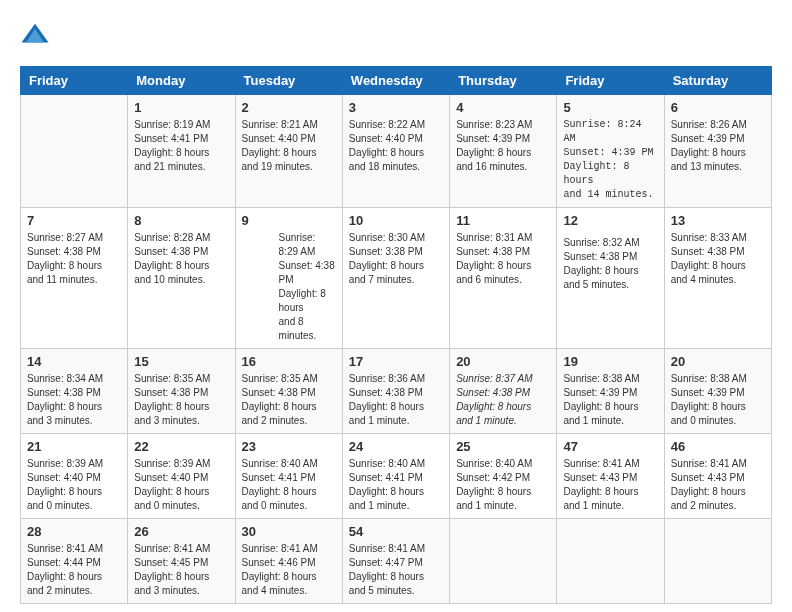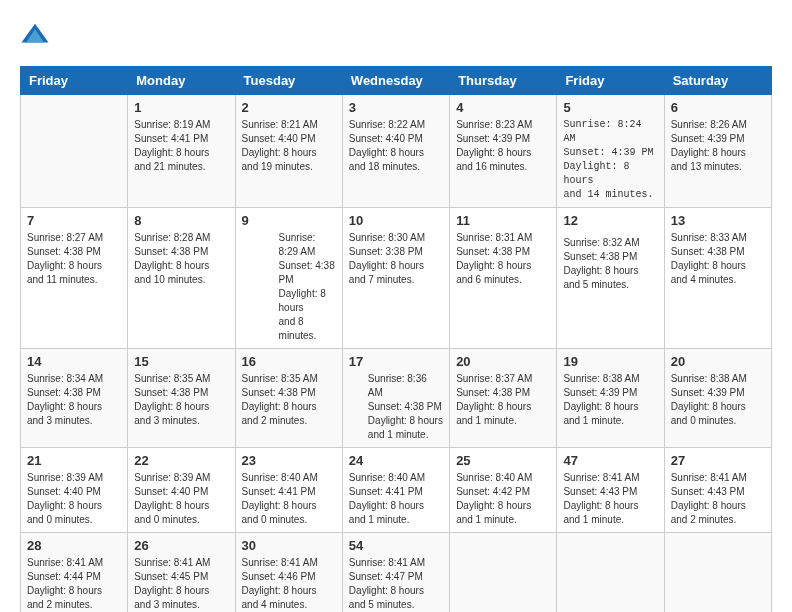--- a/index.html
+++ b/index.html
@@ -232,28 +232,28 @@
         </td>
         <td>
           <span class="day-number">16</span>
           <div class="cell-content" style="white-space: pre-line;">Sunrise: 8:35 AM
 Sunset: 4:38 PM
 Daylight: 8 hours
 and 2 minutes.</div>
         </td>
         <td>
           <span class="day-number">17</span>
-          <div class="cell-content" style="white-space: pre-line; margin-left: 19px;">Sunrise: 8:36 AM
+          <div class="cell-content" style="white-space: pre-line;">Sunrise: 8:36 AM
 Sunset: 4:38 PM
 Daylight: 8 hours
 and 1 minute.</div>
         </td>
         <td>
           <span class="day-number">20</span>
-          <div class="cell-content" style="white-space: pre-line;">Sunrise: 8:37 AM
+          <div class="cell-content" style="white-space: pre-line; font-style: italic;">Sunrise: 8:37 AM
 Sunset: 4:38 PM
 Daylight: 8 hours
 and 1 minute.</div>
         </td>
         <td>
           <span class="day-number">19</span>
           <div class="cell-content" style="white-space: pre-line;">Sunrise: 8:38 AM
 Sunset: 4:39 PM
 Daylight: 8 hours
 and 1 minute.</div>
@@ -303,21 +303,21 @@
 and 1 minute.</div>
         </td>
         <td>
           <span class="day-number">47</span>
           <div class="cell-content" style="white-space: pre-line;">Sunrise: 8:41 AM
 Sunset: 4:43 PM
 Daylight: 8 hours
 and 1 minute.</div>
         </td>
         <td>
-          <span class="day-number">27</span>
+          <span class="day-number">46</span>
           <div class="cell-content" style="white-space: pre-line;">Sunrise: 8:41 AM
 Sunset: 4:43 PM
 Daylight: 8 hours
 and 2 minutes.</div>
         </td>
       </tr>
       <tr>
         <td>
           <span class="day-number">28</span>
           <div class="cell-content" style="white-space: pre-line;">Sunrise: 8:41 AM

